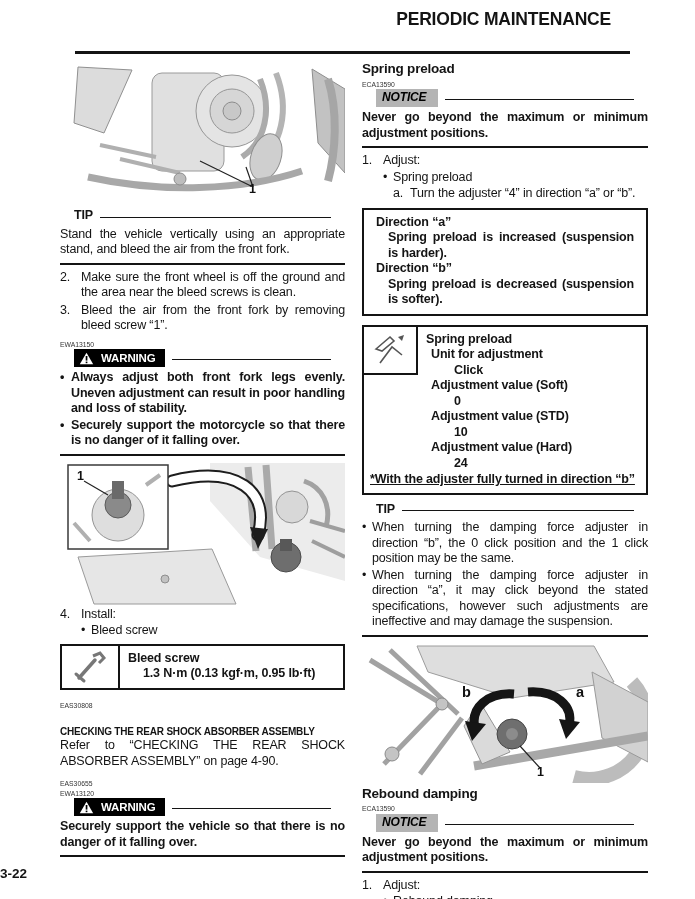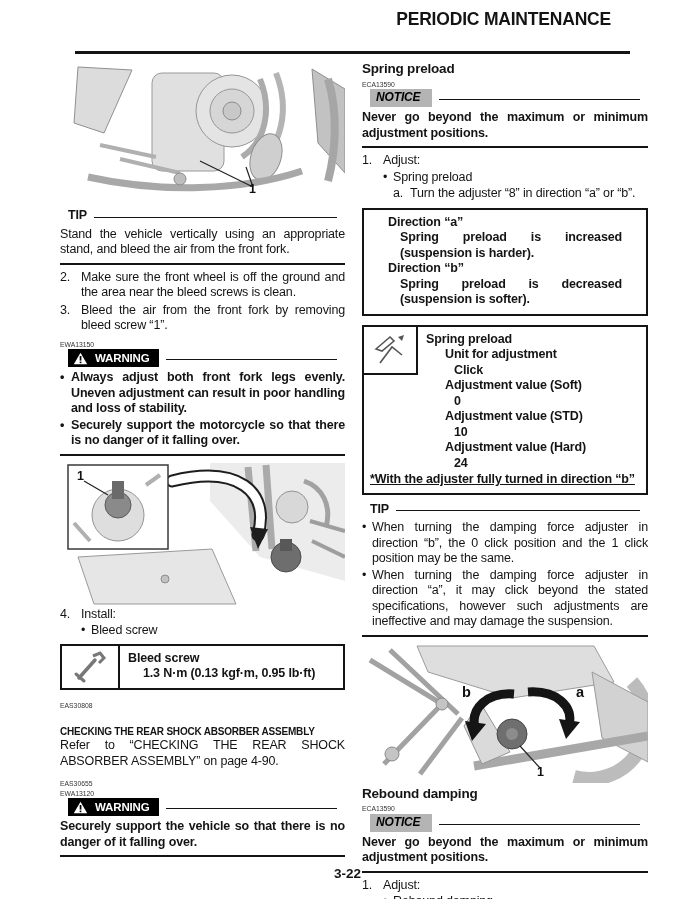--- a/index.html
+++ b/index.html
@@ -3,29 +3,29 @@
 <meta charset="utf-8">
 <style>
   html,body{margin:0;padding:0;background:#fff;}
   .page{position:relative;width:695px;height:899px;background:#fff;color:#141414;
         font-family:"Liberation Sans","DejaVu Sans",sans-serif;overflow:hidden;}
   .header-title{position:absolute;top:9px;right:84px;font-size:17.5px;font-weight:bold;letter-spacing:-.2px;}
   .header-rule{position:absolute;top:51px;left:75px;width:555px;border-top:3px solid #141414;}
   .col{position:absolute;top:61px;font-size:12.5px;line-height:1.24;letter-spacing:-.15px;}
   .col-left{left:60px;width:285px;}
   .col-right{left:362px;width:286px;}
-  .footer{position:absolute;left:0;right:0;bottom:18px;text-align:center;font-size:13.5px;font-weight:bold;}
+  .footer{position:absolute;left:0;right:0;bottom:18px;font-size:13.5px;font-weight:bold;}
 
   .fig{position:relative;width:100%;background:#fff;}
   .fig svg{display:block;}
   .callout{position:absolute;font-weight:bold;font-size:12.5px;color:#111;}
   .arrow-label{position:absolute;font-weight:bold;font-size:14.5px;color:#111;}
 
   .code{font-size:6.8px;line-height:1.1;color:#333;margin-top:7px;letter-spacing:0;}
-  .label-row{display:flex;align-items:center;margin:1px 8px 3px;}
+  .label-row{display:flex;align-items:center;margin:1px 14px 3px;}
   .label-row .fill-line{flex:1;border-top:1.5px solid #141414;margin-left:7px;margin-top:3px;}
   .tip-word{font-weight:bold;font-size:12.5px;}
   .warn-chip{background:#000;color:#fff;font-weight:bold;font-size:11.5px;padding:2px 9px 2px 5px;
              display:inline-flex;align-items:center;gap:7px;}
   .notice-chip{background:#b4b4b4;color:#000;font-weight:bold;font-style:italic;font-size:12px;
                padding:1px 12px 2px 6px;display:inline-block;}
   .rule2{border-top:2px solid #141414;margin:5px 0 5px;}
   .para{text-align:justify;}
   .bold{font-weight:bold;}
 
@@ -34,27 +34,27 @@
   .step-text{flex:1;text-align:justify;}
   .bullet{position:relative;padding-left:10px;margin-left:21px;margin-top:1px;text-align:justify;}
   .bullet::before{content:"\2022";position:absolute;left:0;}
   .bullet.flush{margin-left:0;}
   .substep{display:flex;margin-left:31px;margin-top:1px;}
   .substep-letter{width:17px;flex:none;}
   .wbullet{position:relative;padding-left:11px;font-weight:bold;text-align:justify;margin-top:1px;}
   .wbullet::before{content:"\2022";position:absolute;left:0;}
 
   .box{border:2px solid #141414;}
-  .dir-box{padding:5px 24px 6px;font-weight:bold;margin-top:6px;}
+  .dir-box{padding:5px 12px 6px;font-weight:bold;margin-top:6px;}
   .dir-desc{padding-left:12px;text-align:justify;}
   .spec-box{position:relative;margin-top:9px;padding:5px 6px 5px 6px;font-weight:bold;}
   .spec-icon-cell{position:absolute;top:-2px;left:-2px;width:52px;height:46px;border:2px solid #141414;
                   background:#fff;display:flex;align-items:center;justify-content:center;}
   .spec-content{margin-left:56px;}
-  .spec-label{margin-left:19px;}
+  .spec-label{margin-left:5px;}
   .spec-value{margin-left:28px;}
   .spec-foot{margin-top:1px;padding-left:7px;text-indent:-7px;text-decoration:underline;}
   .torque-box{display:flex;margin-top:5px;}
   .torque-icon-cell{width:56px;flex:none;border-right:2px solid #141414;display:flex;align-items:center;justify-content:center;}
   .torque-text{padding:5px 8px 6px;font-weight:bold;}
   .torque-val{margin-left:15px;}
 
   .sec-title{font-weight:bold;font-size:10px;line-height:1.2;letter-spacing:-.2px;margin-top:17px;}
   .subhead{font-weight:bold;font-size:13.5px;letter-spacing:-.2px;}
 </style>
@@ -197,21 +197,21 @@
     <div class="para bold">Never go beyond the maximum or minimum adjustment positions.</div>
     <div class="rule2"></div>
 
     <div class="step">
       <span class="step-num">1.</span>
       <span class="step-text">Adjust:</span>
     </div>
     <div class="bullet">Spring preload</div>
     <div class="substep">
       <span class="substep-letter">a.</span>
-      <span class="step-text">Turn the adjuster “8” in direction “a” or “b”.</span>
+      <span class="step-text">Turn the adjuster “4” in direction “a” or “b”.</span>
     </div>
 
     <div class="box dir-box">
       <div>Direction “a”</div>
       <div class="dir-desc">Spring preload is increased (suspension is harder).</div>
       <div>Direction “b”</div>
       <div class="dir-desc">Spring preload is decreased (suspension is softer).</div>
     </div>
 
     <div class="box spec-box">

